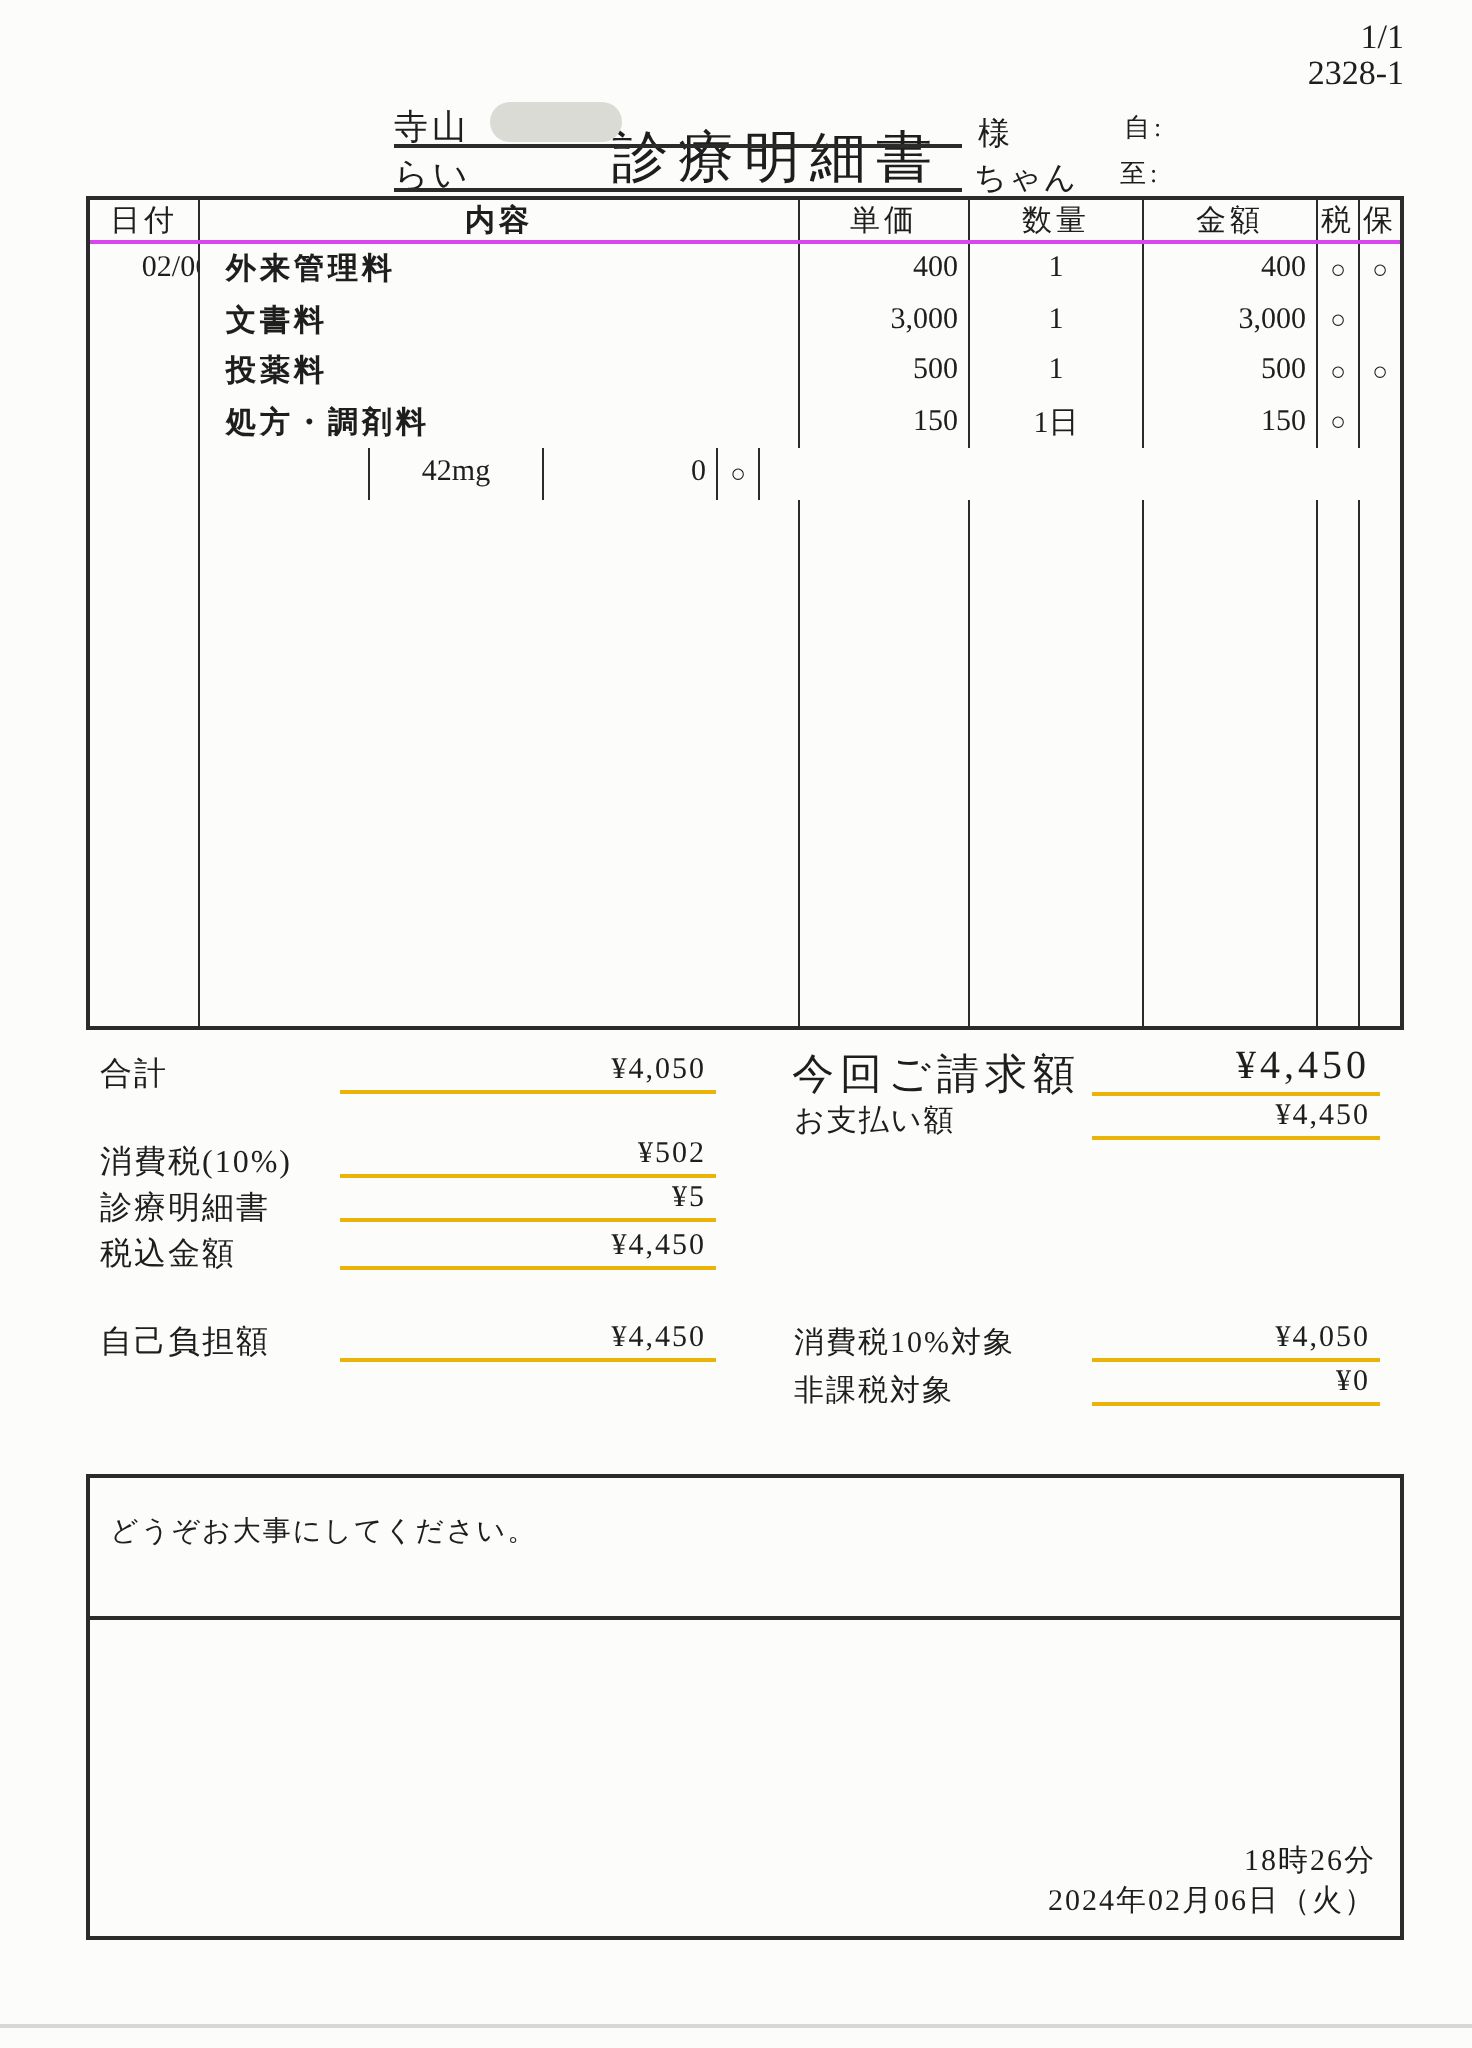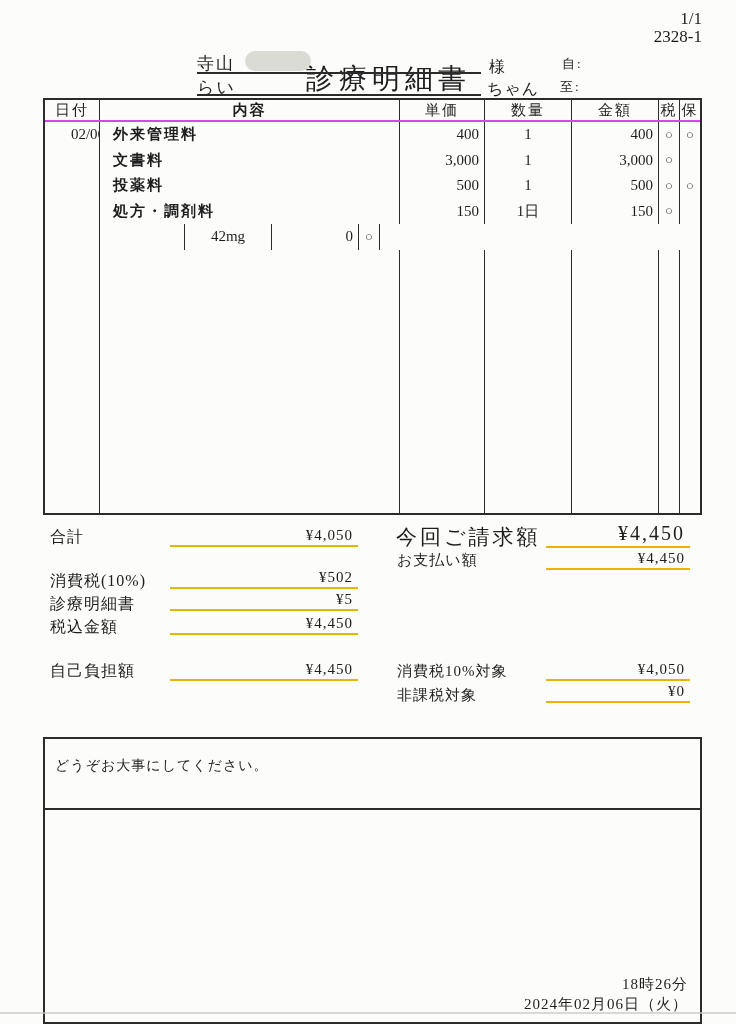--- a/index.html
+++ b/index.html
@@ -55,21 +55,21 @@
   .val{
     box-sizing:border-box;border-bottom:2px solid #eab308;
     display:flex;align-items:flex-end;justify-content:flex-end;
     padding-right:5px;padding-bottom:1px;font-size:15px;letter-spacing:1px;
   }
   .valbig{font-size:20px;letter-spacing:2px;}
 
   
   .msgbox{left:43px;top:737px;width:659px;height:73px;border:2px solid #2b2b2b;box-sizing:border-box;}
   .msg{padding:18px 10px;font-size:14px;letter-spacing:1px;}
-  .bigbox{left:43px;top:808px;width:659px;height:216px;border:2px solid #2b2b2b;box-sizing:border-box;}
+  .bigbox{left:43px;top:808px;width:659px;height:162px;border:2px solid #2b2b2b;box-sizing:border-box;}
   .stamp{position:absolute;right:12px;text-align:right;font-size:15px;letter-spacing:1px;}
   .stamp-time{bottom:28px;}
   .stamp-date{bottom:8px;}
 
   .scan-edge{left:0;top:1012px;width:736px;height:2px;background:#c9c9c4;opacity:.7;}
 </style>
 </head>
 <body>
 
 <div class="page">

